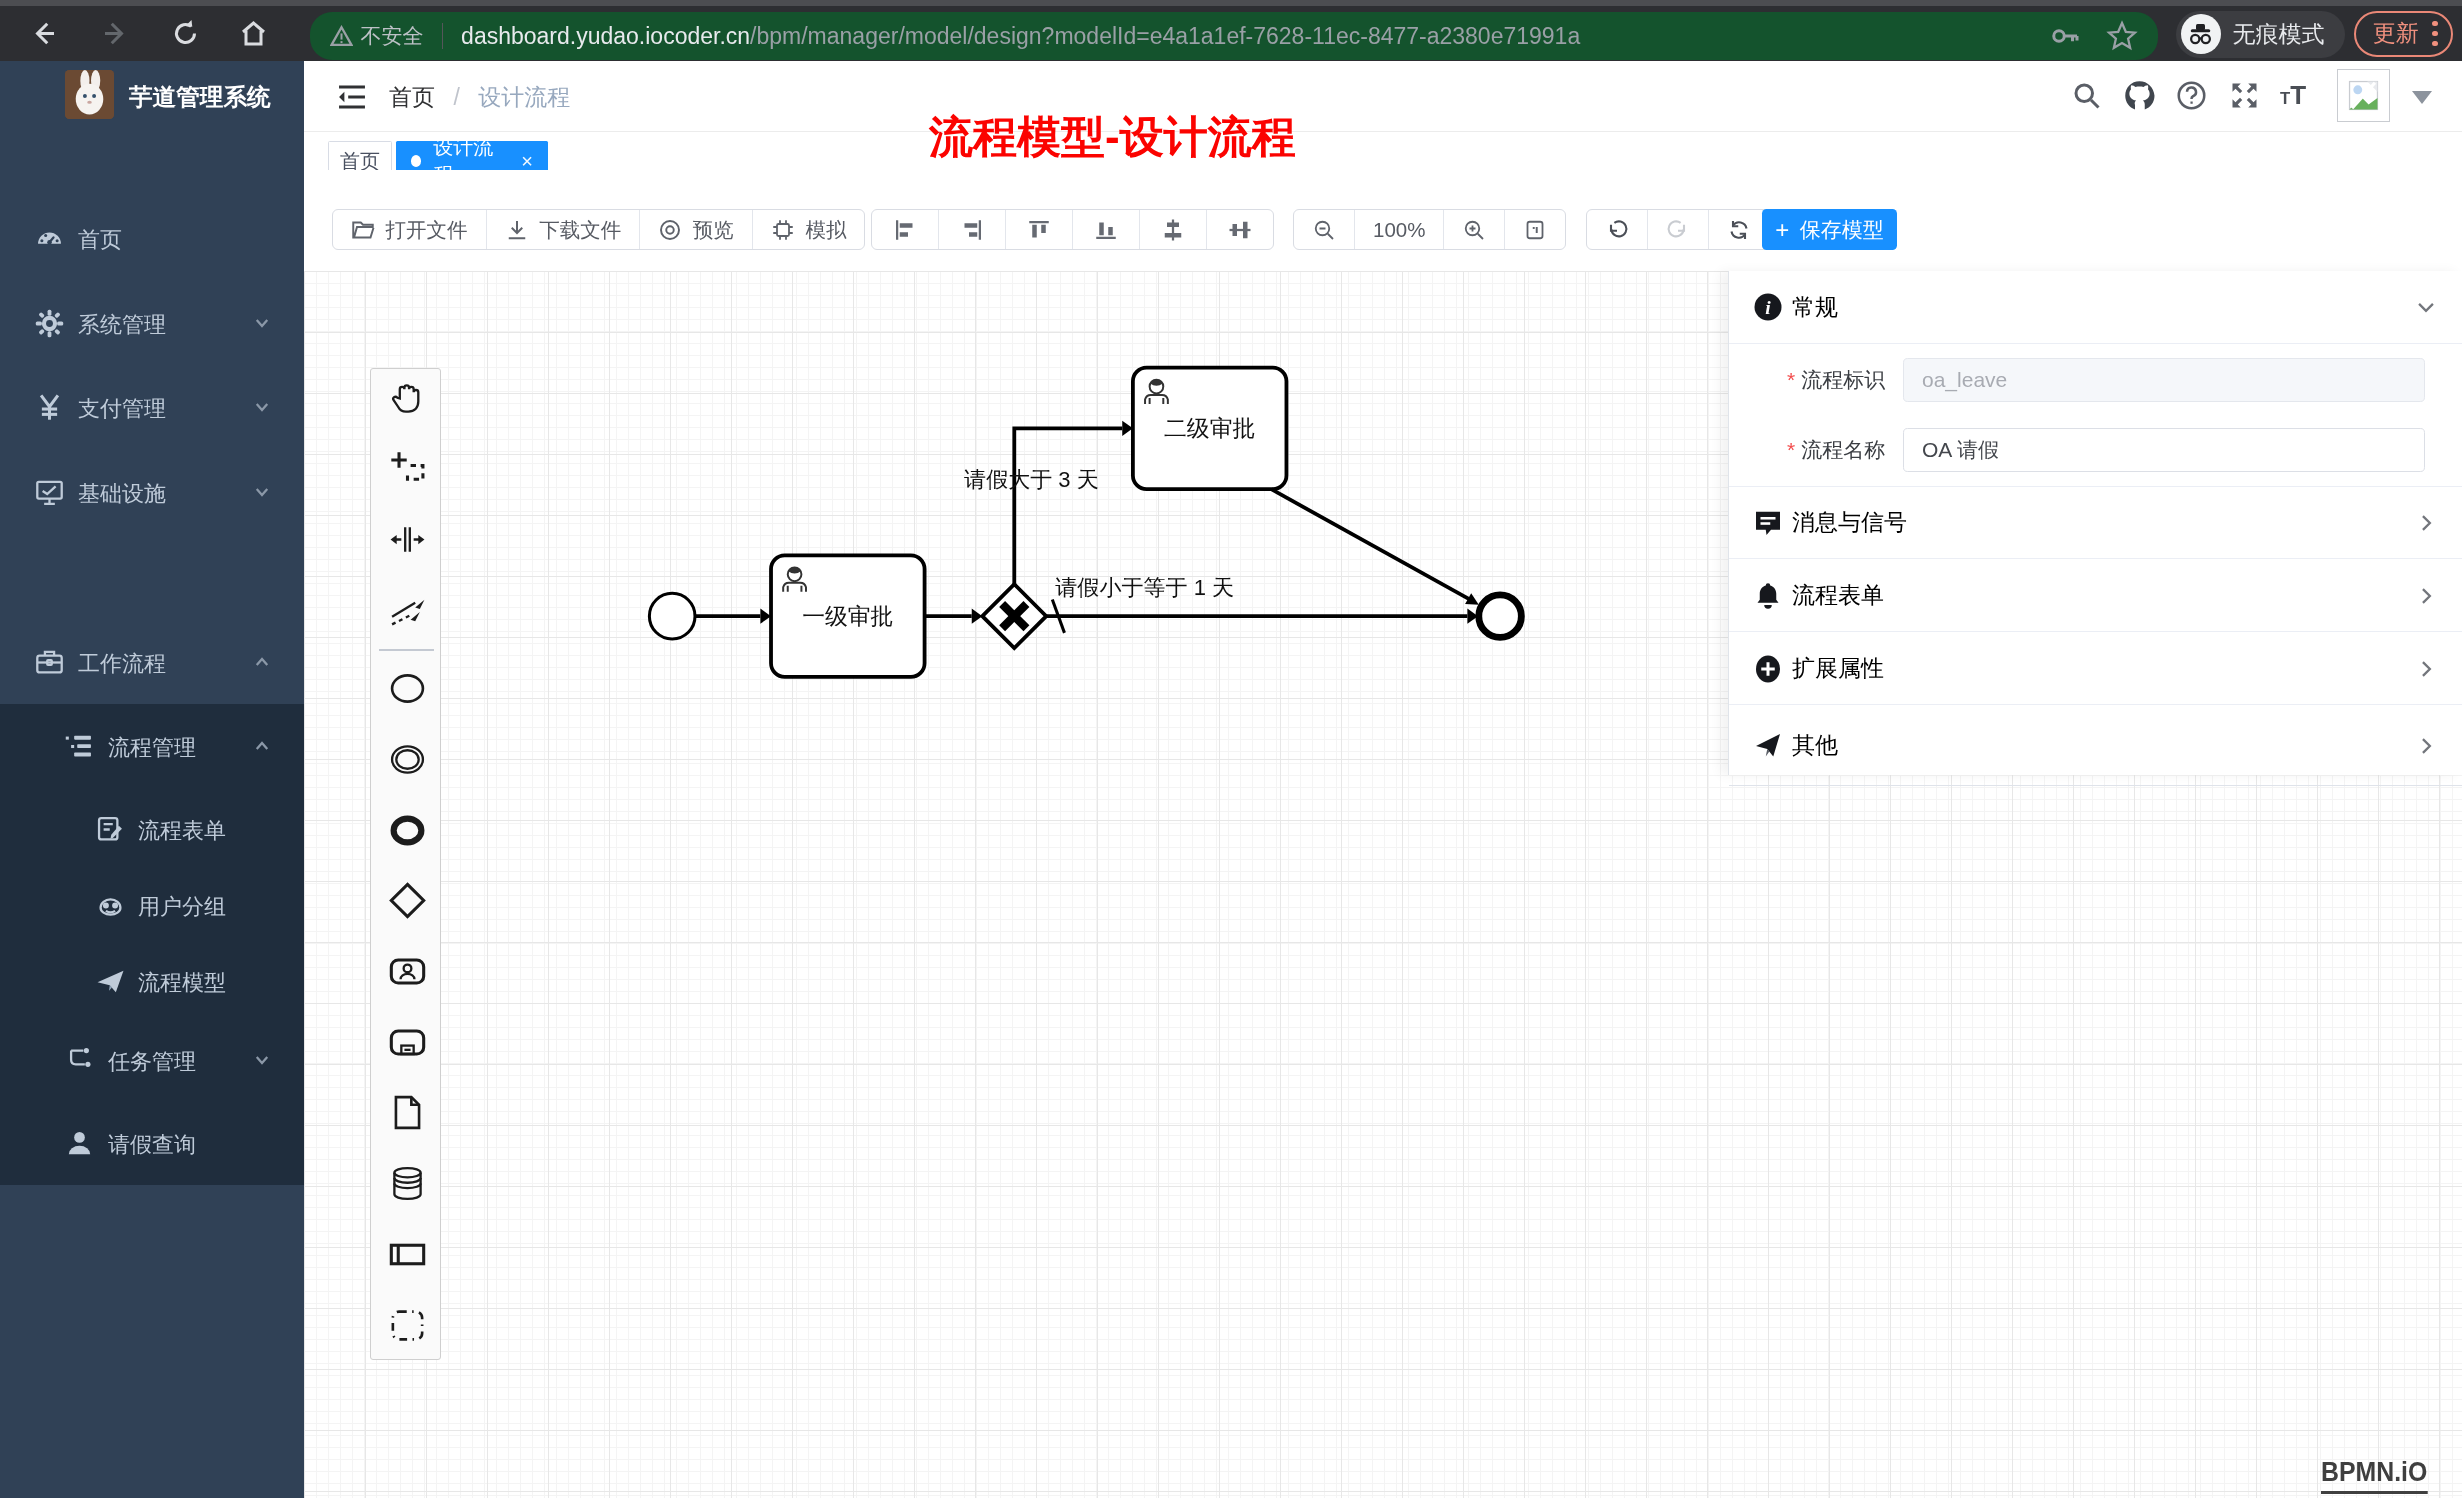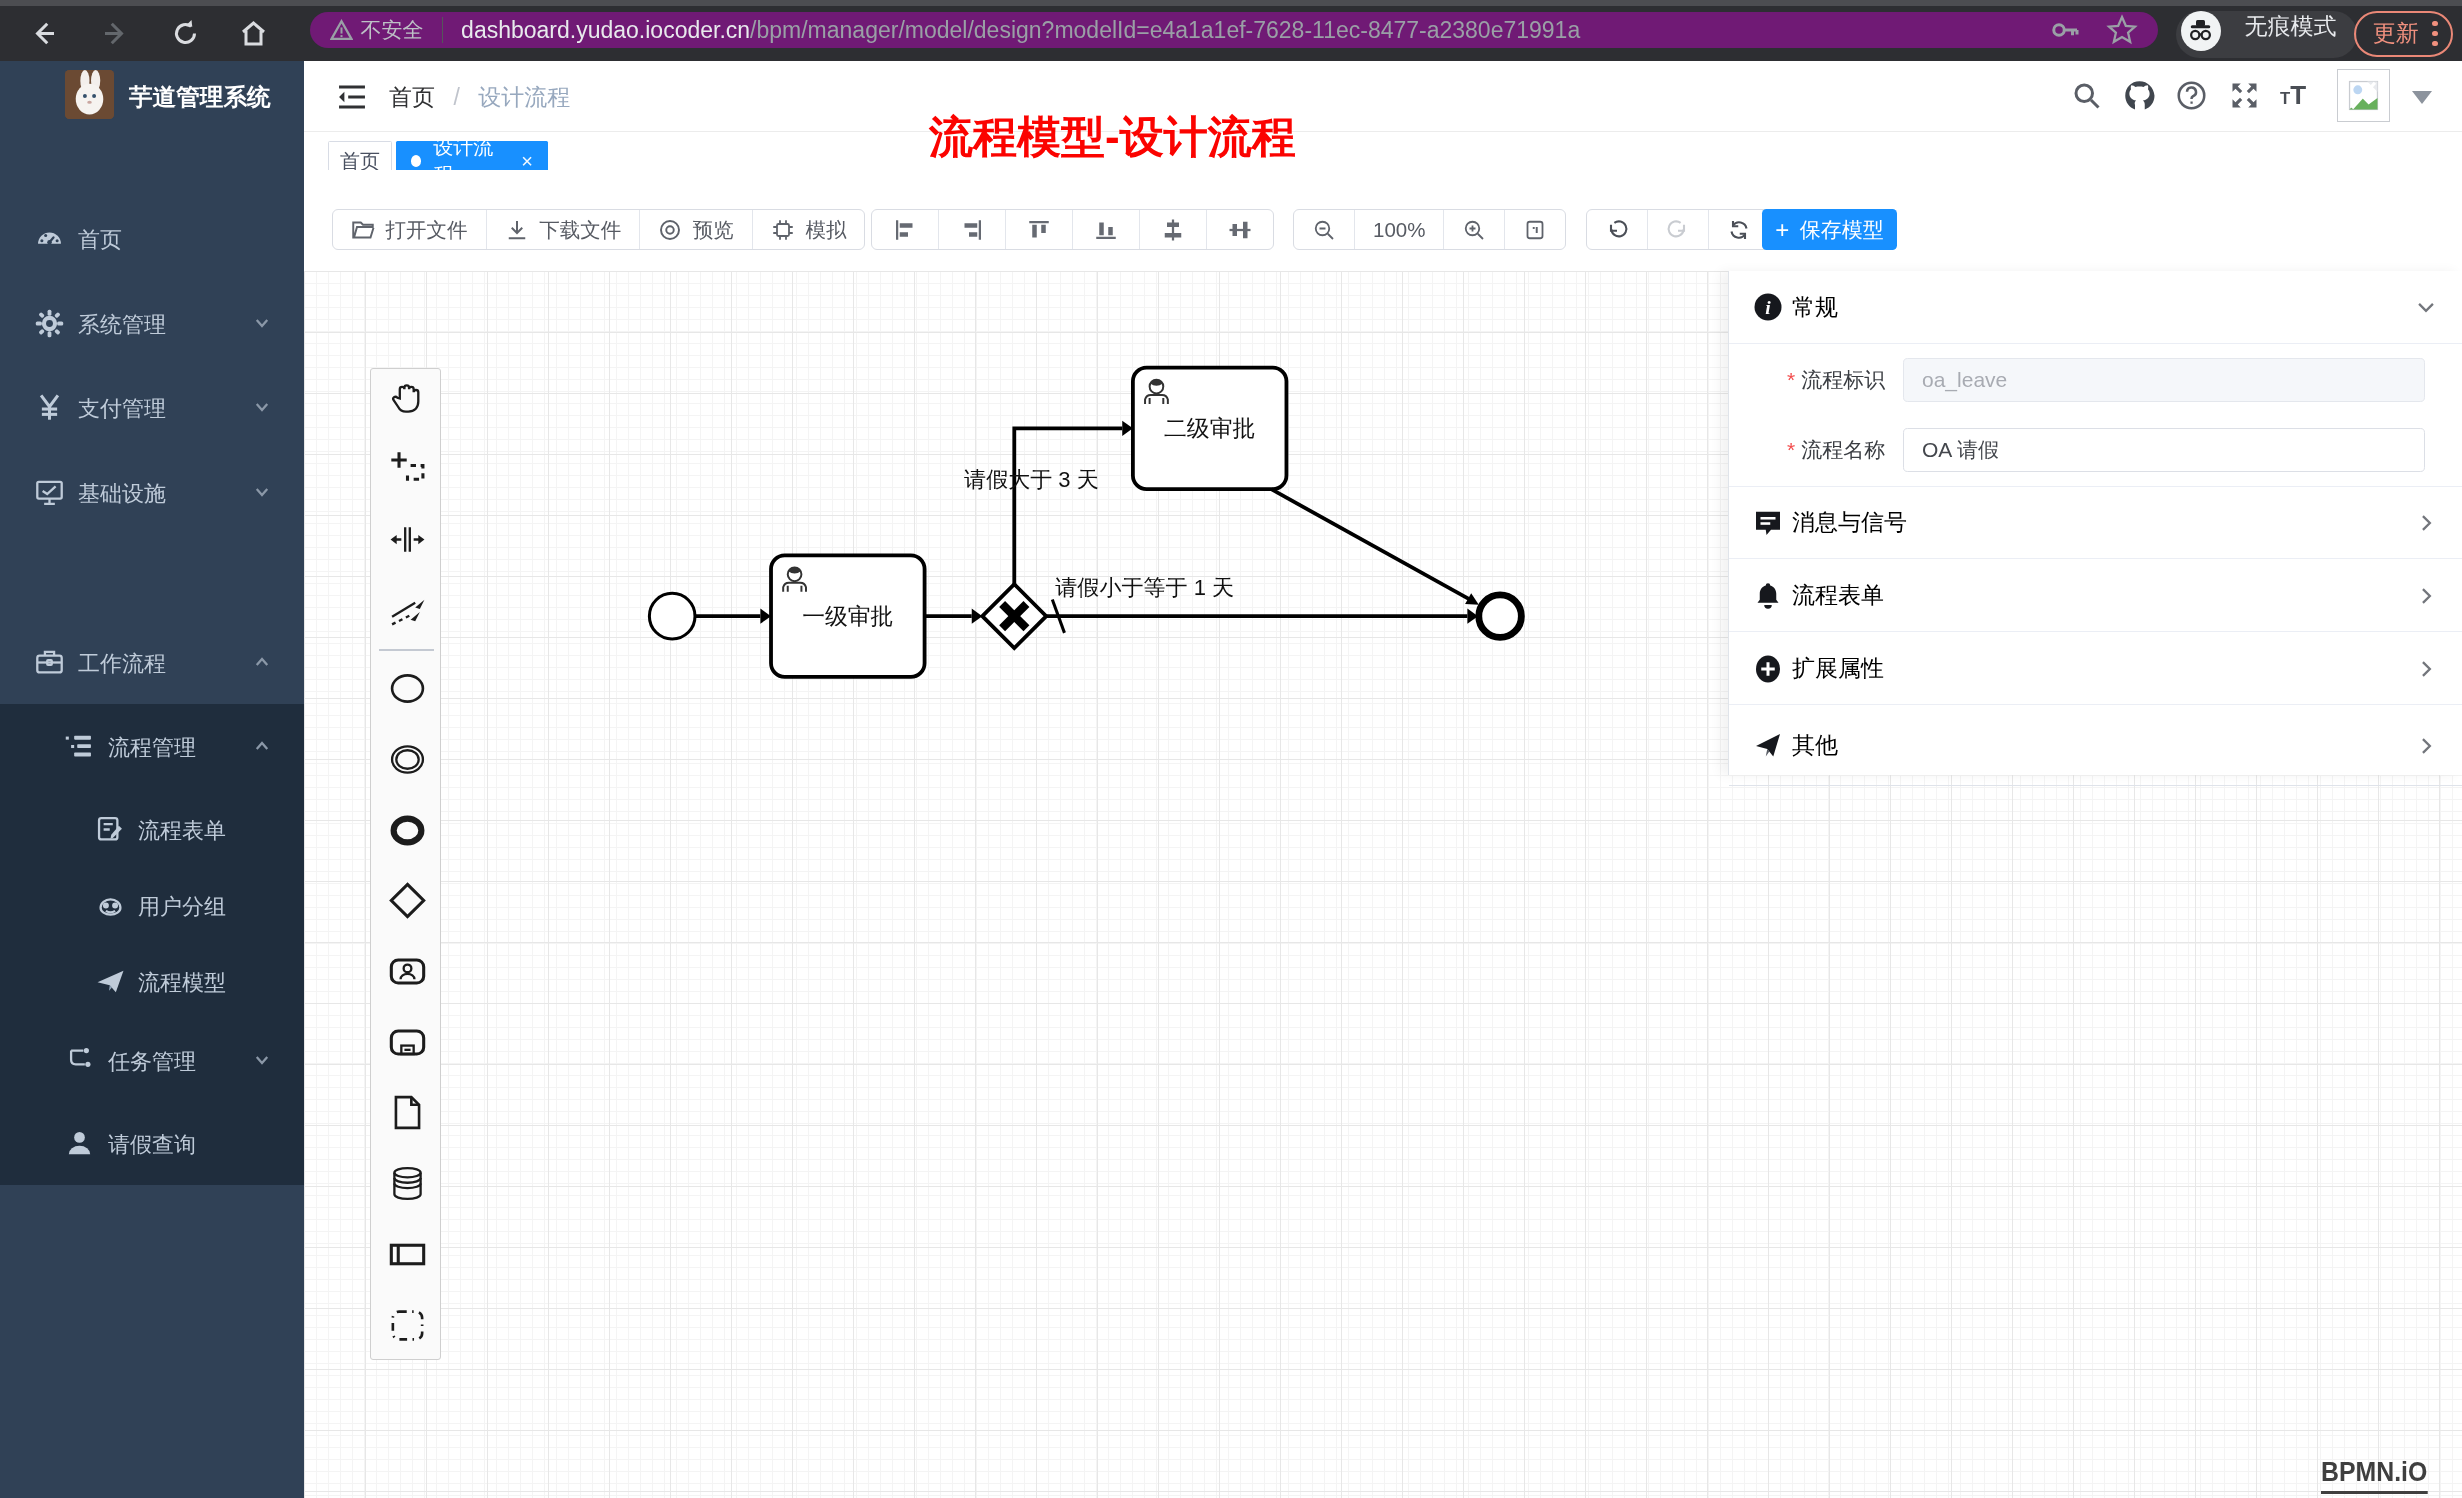--- a/index.html
+++ b/index.html
@@ -5,28 +5,28 @@
   *{box-sizing:border-box;margin:0;padding:0}
   html,body{background:#222}
   body{font-family:"Liberation Sans","DejaVu Sans",sans-serif}
   #page{position:relative;width:2462px;height:1498px;background:#fff;overflow:hidden}
   svg{display:block}
 
   
   #browser{position:absolute;left:0;top:0;width:2462px;height:61px;background:#2d2e32;border-top:6px solid #4c4d51}
   .nav-ic{position:absolute;top:10.6px;width:33px;height:33px;color:#dadce0}
   .nav-ic svg{width:33px;height:33px}
-  #omnibox{position:absolute;left:310px;top:6px;width:1848px;height:36px;background:#701a75;border-radius:22px;display:flex;align-items:center;padding:0 20px;color:#9aa0a6}
+  #omnibox{position:absolute;left:310px;top:6px;width:1848px;height:48px;background:#14532d;border-radius:22px;display:flex;align-items:center;padding:0 20px;color:#9aa0a6}
   .omni-warn{display:flex;align-items:center;gap:7.6px;font-size:21px;color:#bdc1c6}
   .omni-sep{width:1.5px;height:26px;background:#55565a;margin:0 18px}
   .omni-url{font-size:23px;white-space:nowrap}
   .omni-url .host{color:#e8eaed}
   .omni-url .path{color:#9aa0a6}
   .omni-right{margin-left:auto;display:flex;align-items:center;gap:26px}
-  #incog{position:absolute;left:2176px;top:4.6px;height:47px;background:#3c3d41;border-radius:23.6px;display:flex;gap:24px;padding:0 20px 0 4.6px}
+  #incog{position:absolute;left:2176px;top:4.6px;height:47px;background:#3c3d41;border-radius:23.6px;display:flex;align-items:center;gap:12px;padding:0 20px 0 4.6px}
   #incog .badge{width:40px;height:40px;border-radius:50%;background:#f1f3f4;display:flex;align-items:center;justify-content:center}
   #incog .txt{color:#e8eaed;font-size:23px}
   #update{position:absolute;left:2354px;top:4.6px;height:46px;border:2.3px solid #ea8877;border-radius:23px;display:flex;align-items:center;gap:13.7px;padding:0 13.7px 0 16.7px}
   #update .txt{color:#f0907e;font-size:23px}
   #update .dots{display:flex;flex-direction:column;gap:4.6px}
   #update .dots i{width:5.3px;height:5.3px;border-radius:50%;background:#f0907e}
 
   
   #sidebar{position:absolute;left:0;top:61px;width:304px;height:1437px;background:#304156;overflow:hidden}
   #brand{position:absolute;left:0;top:0;width:304px;height:129px}

